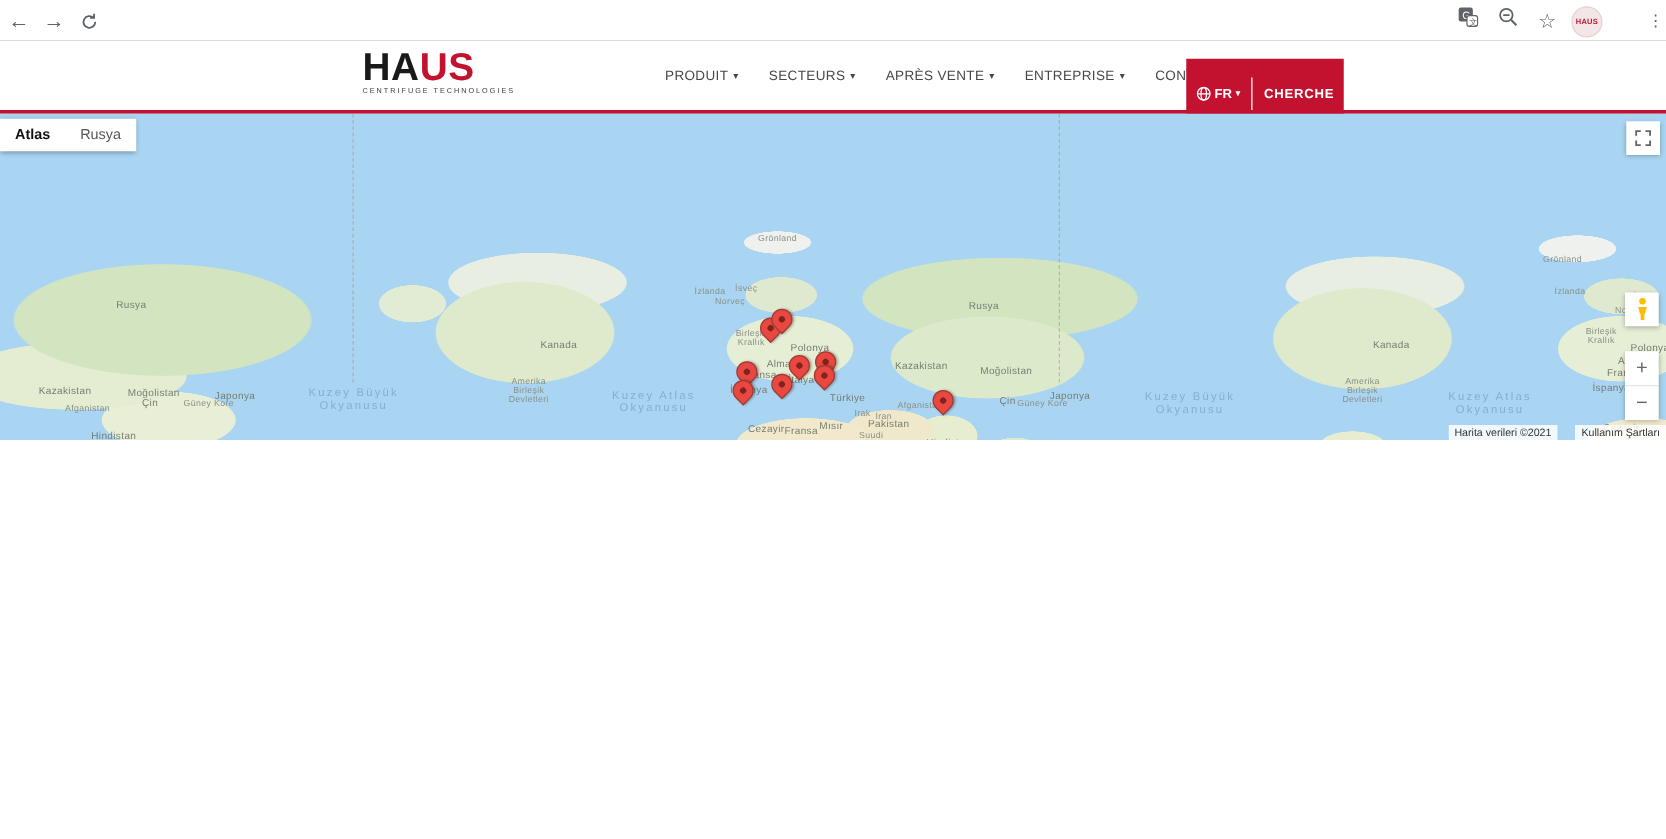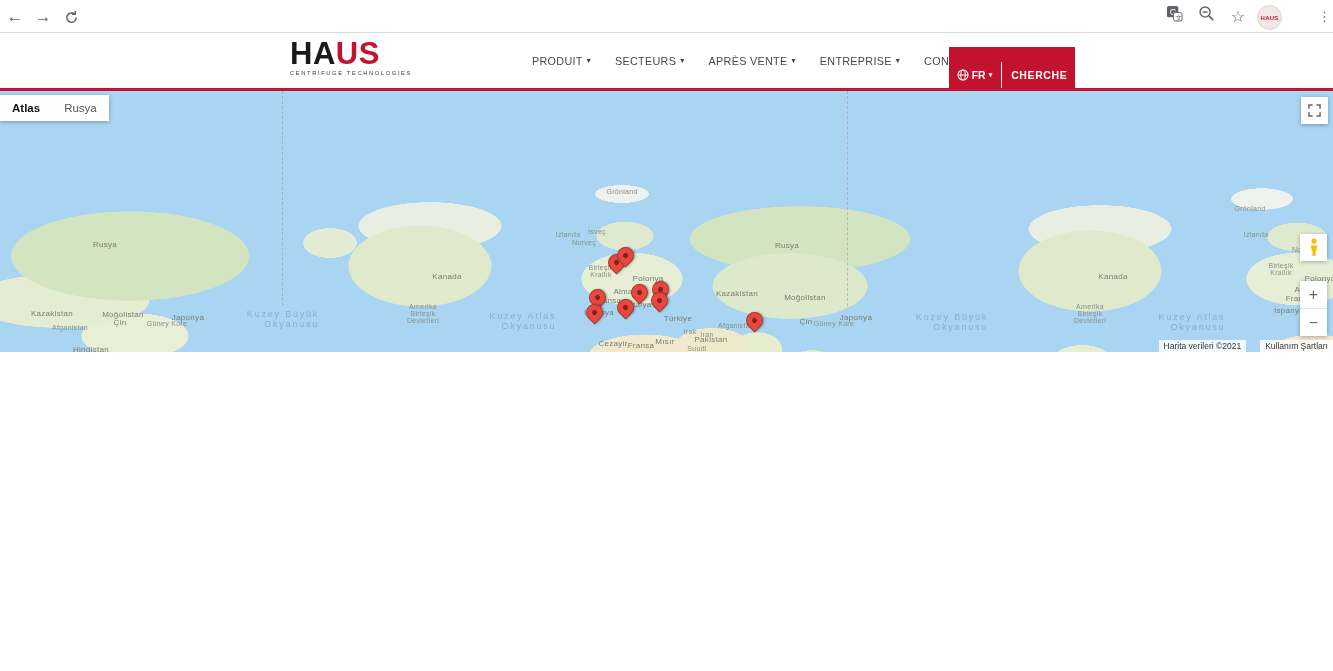--- a/index.html
+++ b/index.html
@@ -57,21 +57,21 @@
       radial-gradient(ellipse 85px 44px at 1297px 188px, #e6eed6 59%, rgba(0,0,0,0) 60%),
       radial-gradient(ellipse 50px 24px at 1297px 146px, #dfe9d0 59%, rgba(0,0,0,0) 60%),
       radial-gradient(ellipse 52px 18px at 1262px 108px, #eef1ee 59%, rgba(0,0,0,0) 60%),
       radial-gradient(ellipse 82px 36px at 1315px 265px, #f2e9cc 59%, rgba(0,0,0,0) 60%),
       radial-gradient(ellipse 120px 68px at 1090px 180px, #dfeacd 59%, rgba(0,0,0,0) 60%),
       radial-gradient(ellipse 120px 40px at 1100px 138px, #e8efe2 59%, rgba(0,0,0,0) 60%),
       radial-gradient(ellipse 60px 48px at 1143px 308px, #dcead0 59%, rgba(0,0,0,0) 60%),
       radial-gradient(ellipse 45px 20px at 1082px 266px, #e7edcf 59%, rgba(0,0,0,0) 60%);
   }
   .map-label { position:absolute; transform:translate(-50%,-50%); font-size:8px; color:#777d72; white-space:pre-line; text-align:center; letter-spacing:.3px; pointer-events:none; }
-  .map-label.ocean { color:#85aed3; font-size:9px; letter-spacing:1.8px;text-align:right; }
+  .map-label.ocean { color:#85aed3; font-size:9px; letter-spacing:1.8px; }
   .map-label.sm { font-size:7px; color:#8a9087; }
   .dash-v { position:absolute; top:0; height:215px; border-left:1px dashed rgba(170,150,150,.6); }
   .marker { position:absolute; width:17px; height:17px; margin-left:-9px; margin-top:-9px; background:#e8483f; border:1px solid #a33a32; border-radius:50% 50% 50% 0; transform:rotate(-45deg); box-shadow:1px 1px 2px rgba(0,0,0,.3); cursor:pointer; }
   .marker::after { content:""; position:absolute; left:5px; top:5px; width:5px; height:5px; background:#7e231e; border-radius:50%; }
   .map-tabs { position:absolute; left:0; top:4px; display:flex; background:#fff; box-shadow:0 1px 4px rgba(0,0,0,.3); height:26px; }
   .map-tab { padding:0 12px; display:flex; align-items:center; font-size:11.5px; color:#565656; cursor:pointer; }
   .map-tab.active { font-weight:bold; color:#111; }
   .map-ctl { position:absolute; background:#fff; box-shadow:0 1px 4px rgba(0,0,0,.3); cursor:pointer; }
   .fullscreen { right:5px; top:6px; width:27px; height:27px; display:flex; align-items:center; justify-content:center; }
   .pegman { right:6px; top:143px; width:27px; height:27px; display:flex; align-items:center; justify-content:center; }

